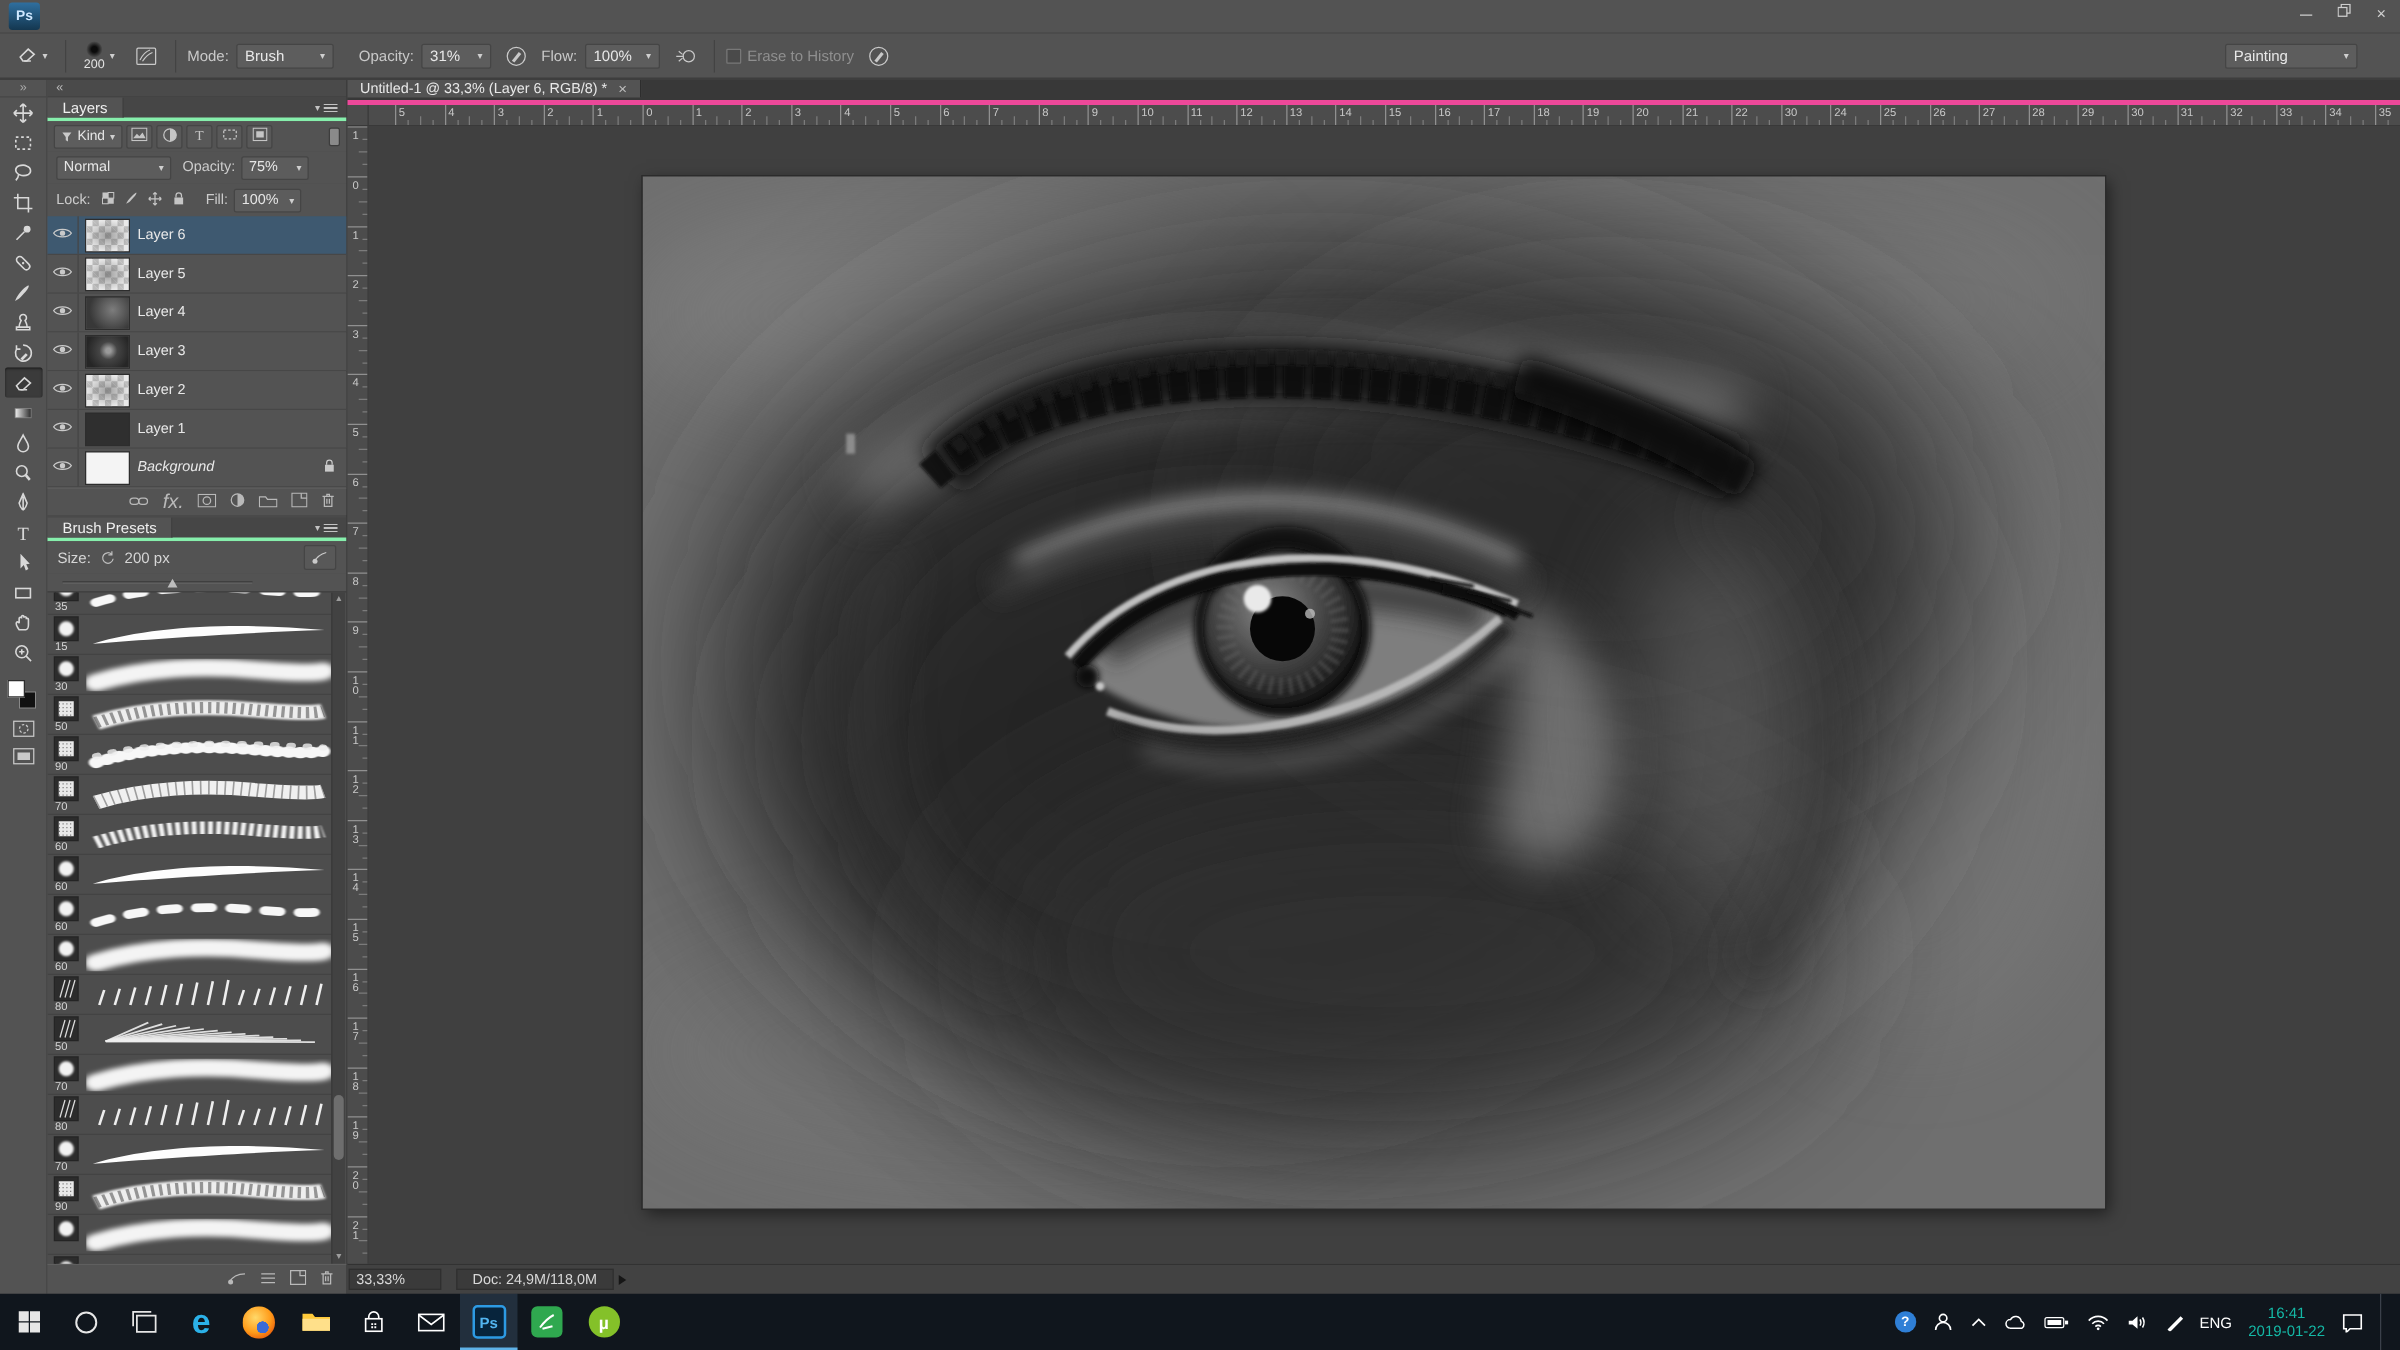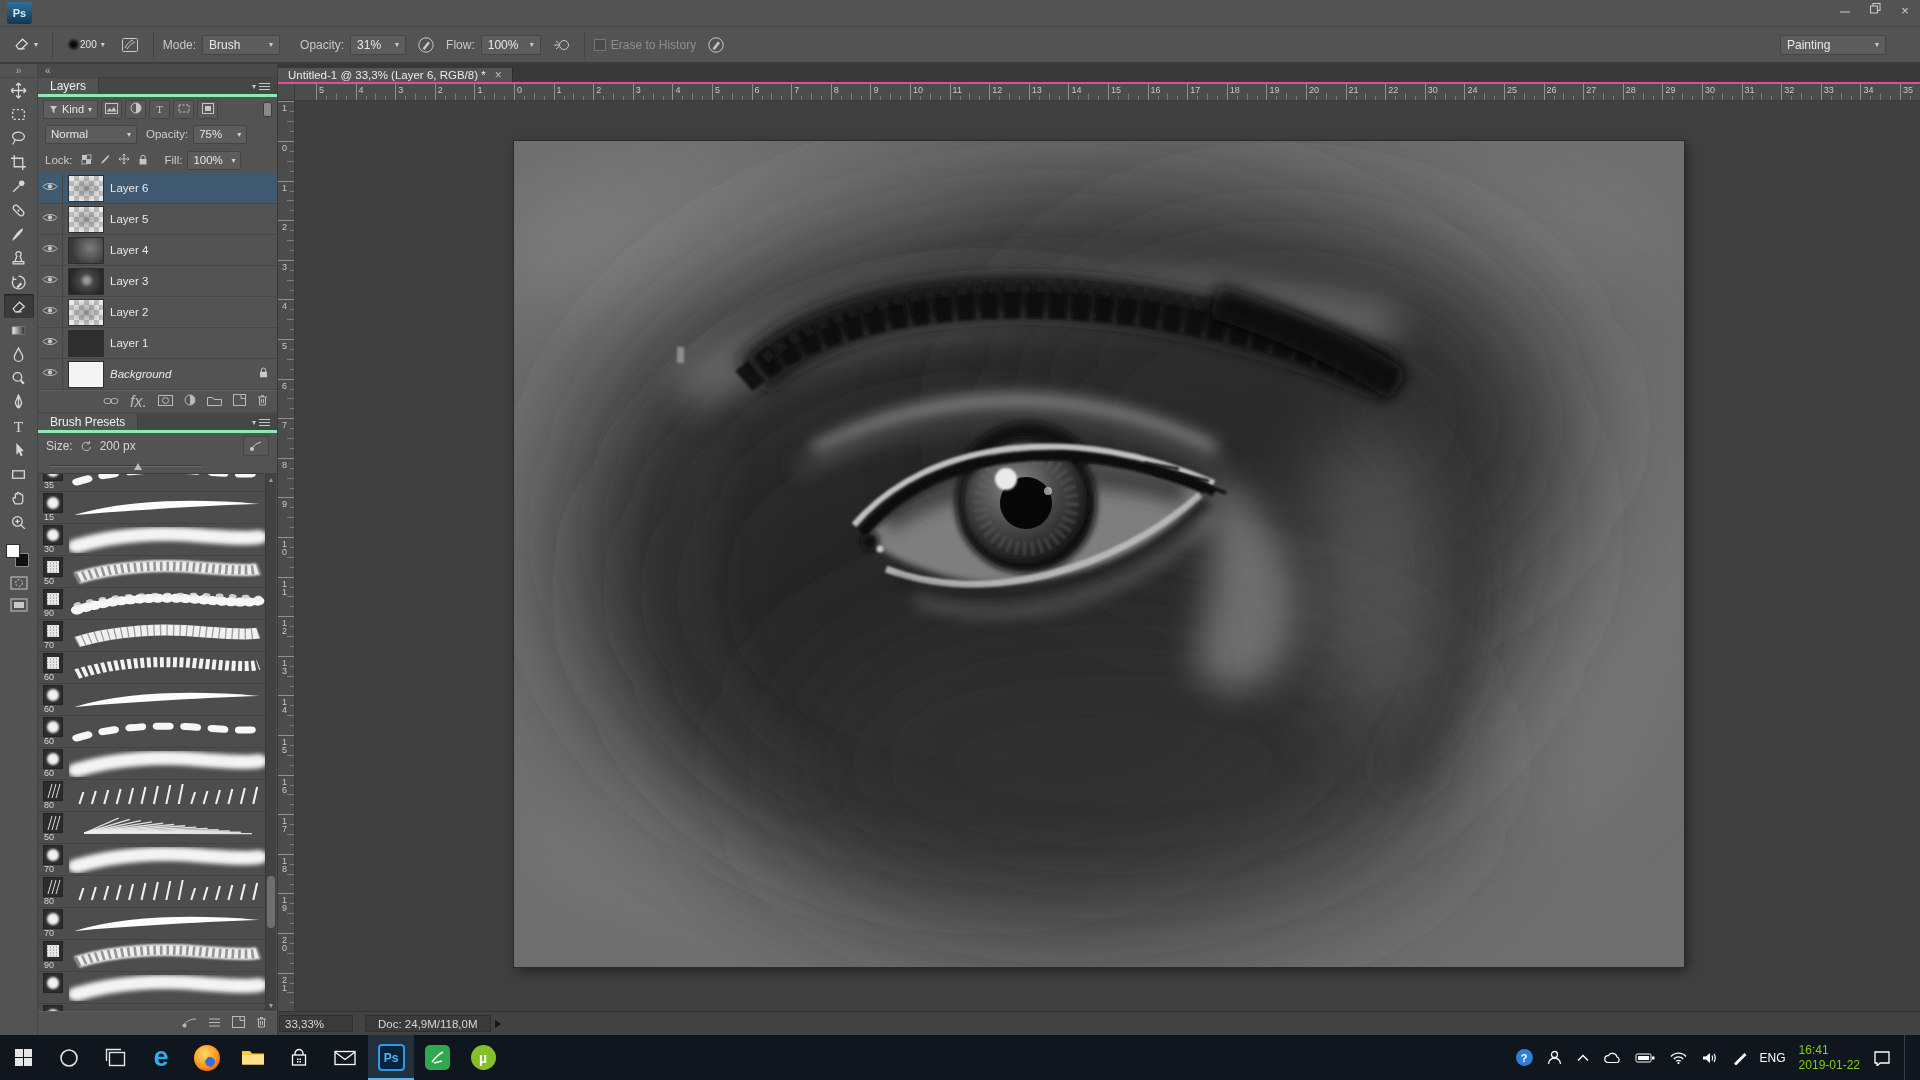--- a/index.html
+++ b/index.html
@@ -91,21 +91,21 @@
   .brush-num{position:absolute;bottom:1px;left:1px;font-size:9px;color:#d4d4d4;}
   .stroke{flex:1;}
   .scrollbar{position:absolute;right:1px;top:0;bottom:0;width:11px;background:#424242;border-left:1px solid #393939;display:flex;flex-direction:column;align-items:center;}
   .sb-arrow{height:11px;font-size:7px;color:#9d9d9d;line-height:11px;}
   .sb-track{flex:1;width:100%;position:relative;}
   .sb-thumb{position:absolute;left:1px;right:1px;top:76%;height:52px;background:#6e6e6e;border-radius:4px;}
   .brush-footer{height:24px;border-top:1px solid #5f5f5f;background:#535353;display:flex;align-items:center;justify-content:flex-end;gap:11px;padding:0 10px;flex:none;}
 
   
   .docarea{flex:1;display:flex;flex-direction:column;min-width:0;background:#404040;}
-  .tabbar{height:20px;background:#383838;display:flex;align-items:flex-end;border-bottom:2px solid #ec4899;flex:none;}
+  .tabbar{height:20px;background:#383838;display:flex;align-items:flex-start;border-bottom:4px solid #ec4899;flex:none;}
   .doctab{background:#535353;display:flex;align-items:center;gap:9px;padding:0 10px;font-size:11.5px;color:#e9e9e9;border-right:1px solid #2d2d2d;}
   .tab-close{color:#bdbdbd;font-size:12px;}
   .ruler-top{height:17px;position:relative;background:#4c4c4c;border-bottom:1px solid #393939;overflow:hidden;flex:none;}
   .corner{position:absolute;left:0;top:0;width:17px;height:17px;background:#4c4c4c;border-right:1px solid #393939;z-index:2;}
   .tick-major{position:absolute;bottom:0;width:1px;height:16px;background:#909090;}
   .tick-minor{position:absolute;bottom:0;width:1px;height:4px;background:#7b7b7b;}
   .tick-minor.half{height:7px;}
   .tick-num{position:absolute;top:1px;font-size:9px;color:#c8c8c8;}
   .canvas-wrap{flex:1;display:flex;min-height:0;}
   .ruler-left{width:17px;position:relative;background:#4c4c4c;border-right:1px solid #393939;overflow:hidden;flex:none;}
@@ -129,21 +129,21 @@
   .tb-slot.active{background:rgba(130,180,230,.16);box-shadow:inset 0 -2px 0 var(--accent,#5fb2e8);}
   .ps-tile{width:27px;height:27px;background:#07243c;border:2px solid #2d9ae3;border-radius:4px;color:var(--psblue,#53b5f0);font-size:12px;font-weight:bold;display:grid;place-items:center;}
   .edge-e{font-size:27px;font-weight:bold;color:#2bb1e8;line-height:1;}
   .ff{width:26px;height:26px;border-radius:50%;background:radial-gradient(circle at 62% 65%,#3b6bd6 0 20%,rgba(0,0,0,0) 21%),radial-gradient(circle at 40% 35%,#ffd96a,#ff9c1a 52%,#e8590c 82%);}
   .gn{width:25px;height:25px;border-radius:5px;background:#2fa84f;display:grid;place-items:center;}
   .ut{width:25px;height:25px;border-radius:50%;background:#84c129;color:#fff;font-size:14px;font-weight:bold;display:grid;place-items:center;}
   .tray{margin-left:auto;display:flex;align-items:center;gap:13px;padding:0 10px;}
   .tray-ic{display:grid;place-items:center;}
   .tray-help{width:17px;height:17px;border-radius:50%;background:#2f7fd6;color:#fff;font-size:11px;font-weight:bold;display:grid;place-items:center;}
   .tray-eng{font-size:12px;color:#fff;}
-  .tray-clock{font-size:12px;color:#84cc16;text-align:left;line-height:15px;}
+  .tray-clock{font-size:12px;color:#14b8a6;text-align:center;line-height:15px;}
   .show-desktop{width:6px;border-left:1px solid #3a404a;height:100%;}
 </style>
 </head>
 <body>
 
 <svg width="0" height="0" style="position:absolute">
   <defs>
     <filter id="fb05" x="-60%" y="-60%" width="220%" height="220%">
         <feGaussianBlur stdDeviation="0.5"></feGaussianBlur>
       </filter>
@@ -185,21 +185,21 @@
   <div class="optionsbar">
     <div class="ob-btn">
       <span><svg width="17" height="17" viewBox="0 0 16 16">
             <path d="M3 10 L9 4 L13.5 8 L8 13 H5 Z" fill="none" stroke="#d8d8d8" stroke-width="1.2"></path>
             <path d="M6 13 L11 13" stroke="#d8d8d8" stroke-width="1.2"></path>
           </svg></span>
       <span class="arrow">▾</span>
     </div>
     <div class="ob-sep"></div>
     <div class="ob-btn">
-      <span style="display:flex;flex-direction:row;align-items:center;">
+      <span style="display:flex;flex-direction:column;align-items:center;">
         <span class="dab"></span>
         <span class="bp-num">200</span>
       </span>
       <span class="arrow">▾</span>
     </div>
     <div class="ob-btn">
       <svg width="18" height="18" viewBox="0 0 18 18">
           <rect x="1.5" y="2.5" width="15" height="13" rx="1" fill="none" stroke="#c9c9c9"></rect>
           <path d="M4 12 C6 8 9 5 12 4 M6 13 C8 10 11 7 14 6" stroke="#c9c9c9" fill="none"></path>
         </svg>

